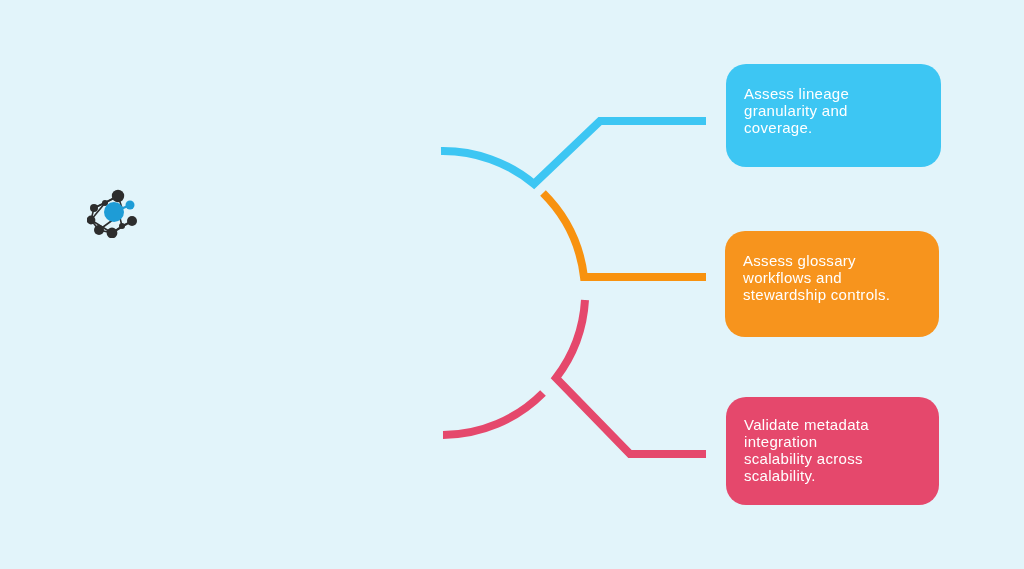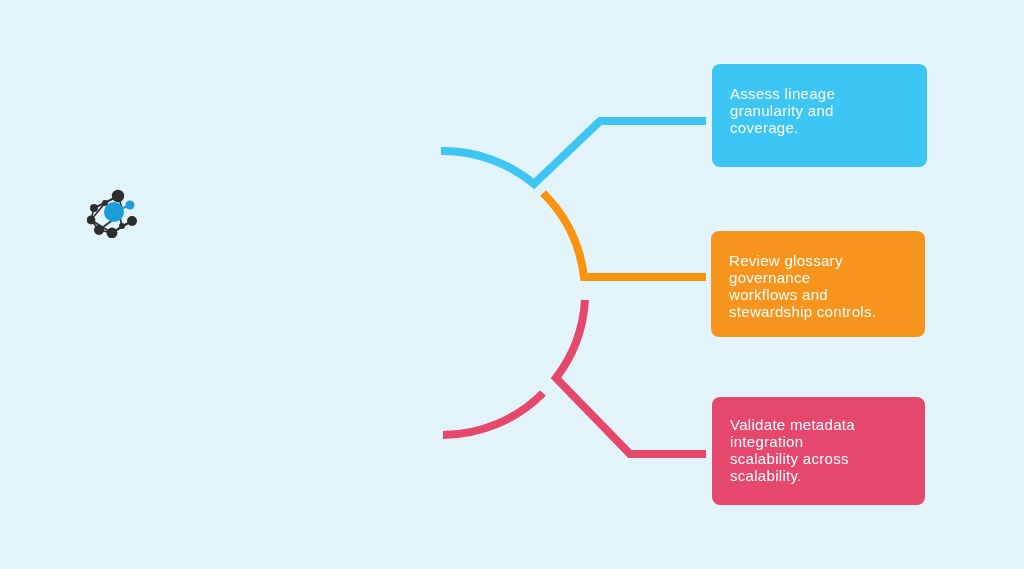--- a/index.html
+++ b/index.html
@@ -17,23 +17,23 @@
     position:absolute;left:89px;top:251px;width:470px;
     font-size:34px;line-height:38px;font-weight:800;
     letter-spacing:0.4px;color:#141414;
   }
   .connectors{
     position:absolute;left:0;top:0;width:1024px;height:569px;
     pointer-events:none;
   }
   .connectors path{fill:none;stroke-width:8;stroke-linecap:butt;stroke-linejoin:miter;}
   .card{
-    position:absolute;border-radius:8px;color:#ffffff;
+    position:absolute;border-radius:20px;color:#ffffff;
     font-size:15px;line-height:17px;letter-spacing:0.3px;
-    padding:21px 14px 0 18px;box-sizing:border-box;
+    padding:21px 14px 0 18px;box-sizing:border-box;margin-left:14px;
   }
   .card--blue{left:712px;top:64px;width:215px;height:103px;}
   .card--orange{left:711px;top:231px;width:214px;height:106px;padding-top:21px;}
   .card--pink{left:712px;top:397px;width:213px;height:108px;padding-top:19px;}
 </style>
 </head>
 <body>
 
 <div class="canvas">
 
@@ -67,22 +67,21 @@
     <path d="M 543 393 A 142 142 0 0 1 443 435" stroke="#e5486c"></path>
   </svg>
 
   <div class="card card--blue" style="background: rgb(61, 198, 243);">
     <div>Assess lineage</div>
     <div>granularity and</div>
     <div>coverage.</div>
   </div>
 
   <div class="card card--orange" style="background: rgb(247, 148, 29);">
-    <div>Review glossary</div>
-    <div>governance</div>
+    <div>Assess glossary</div>
     <div>workflows and</div>
     <div>stewardship controls.</div>
   </div>
 
   <div class="card card--pink" style="background: rgb(229, 72, 108);">
     <div>Validate metadata</div>
     <div>integration</div>
     <div>scalability across</div>
     <div>scalability.</div>
   </div>

